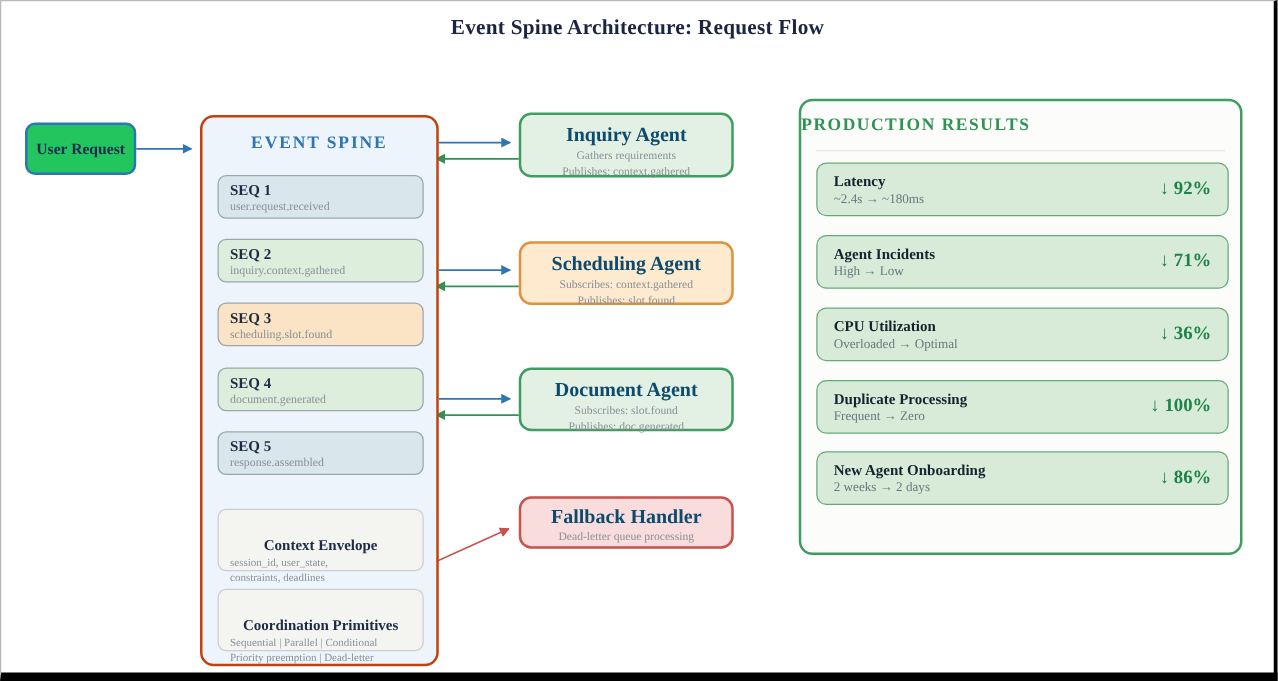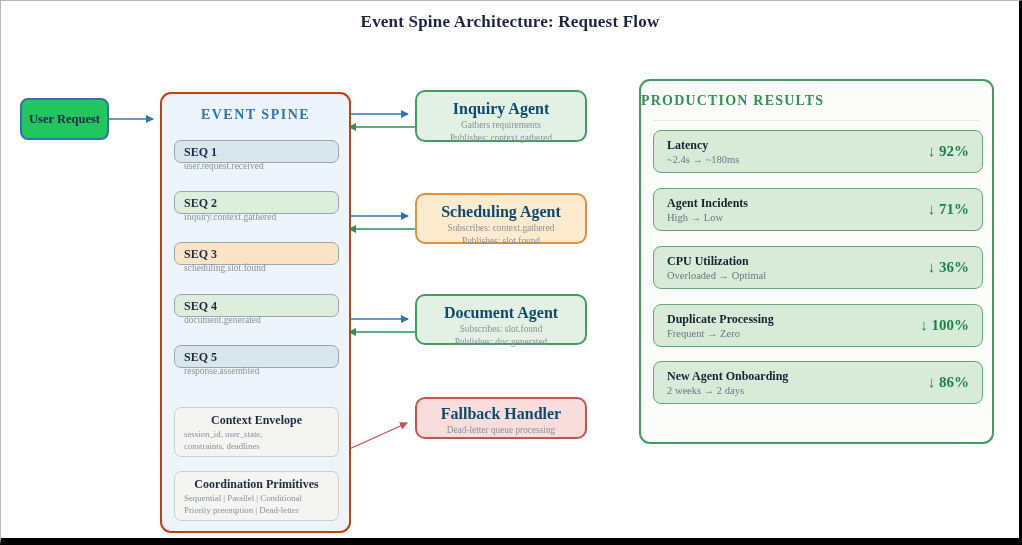--- a/index.html
+++ b/index.html
@@ -29,33 +29,33 @@
   
   .spine {
     left:159px; top:49px; width:191px; height:441px;
     background:#edf4fb; border:2px solid #c2410c; border-radius:11px;margin-top:42px;
   }
   .spine-title {
     width:100%; top:13px; text-align:center;
     font-size:14px; font-weight:bold; color:#2e75b6; letter-spacing:1.5px;
   }
   .seq {
-    left:12px; width:165px; height:23px;
+    left:12px; width:165px; height:35px;
     border:1px solid #9aa7b0; border-radius:7px; padding:4px 9px 0 9px;
   }
   .seq.blue   { background:#d9e6ec; }
   .seq.green  { background:#ddeedd; }
   .seq.orange { background:#fbe4c5; }
   .seq-label { font-size:12px; font-weight:bold; color:#1d2b44; }
   .seq-event { font-size:9.5px; color:#8a909a; margin-top:1px; }
 
   .spine-panel {
     left:12px; width:165px; height:50px;
     background:#f4f5f1; border:1px solid #ccd0c9; border-radius:7px;
-    padding-top:5px;
+    padding-top:21px;
   }
   .panel-title { text-align:center; font-size:12px; font-weight:bold; color:#1d2b44; }
   .panel-line { font-size:8.8px; color:#8a909a; margin:1px 0 0 9px; line-height:1.25; }
 
   
   .agent {
     left:414px; width:172px; border-radius:10px; text-align:center;
   }
   .agent.green  { background:#e3f1e4; border:2px solid #3f9e5f; }
   .agent.orange { background:#fdeacf; border:2px solid #e0913c; }

